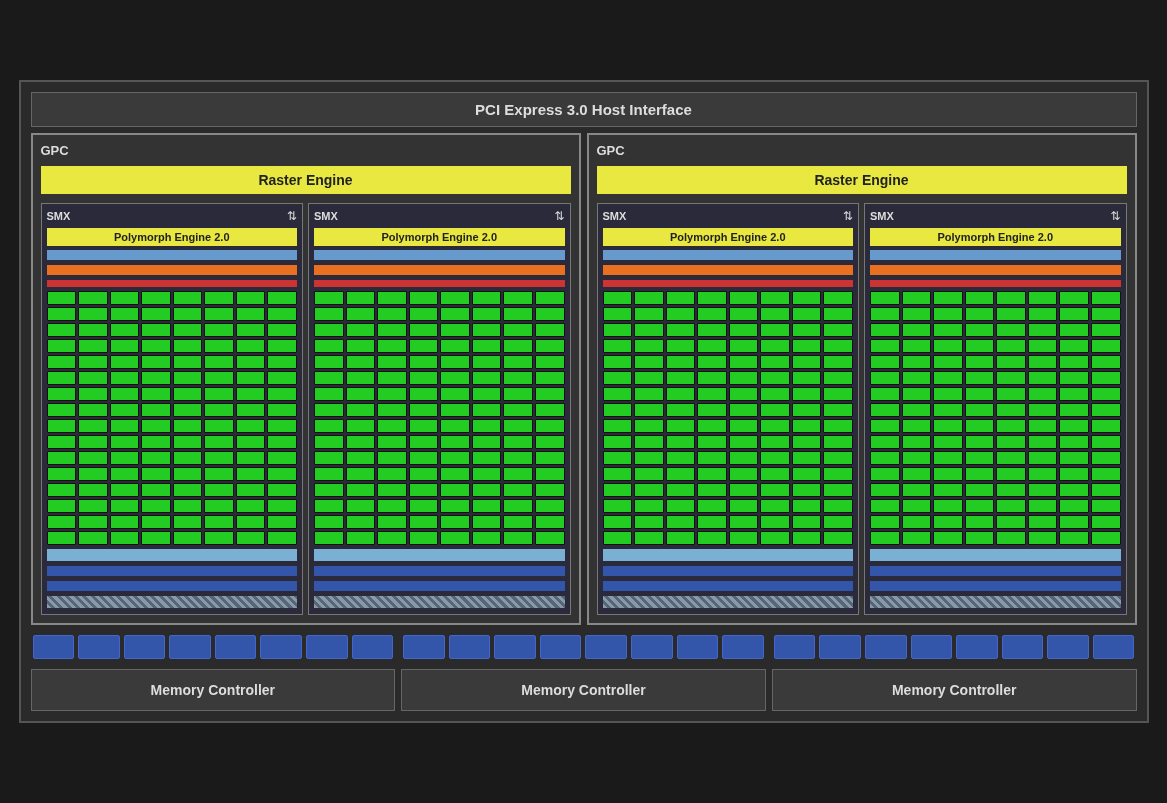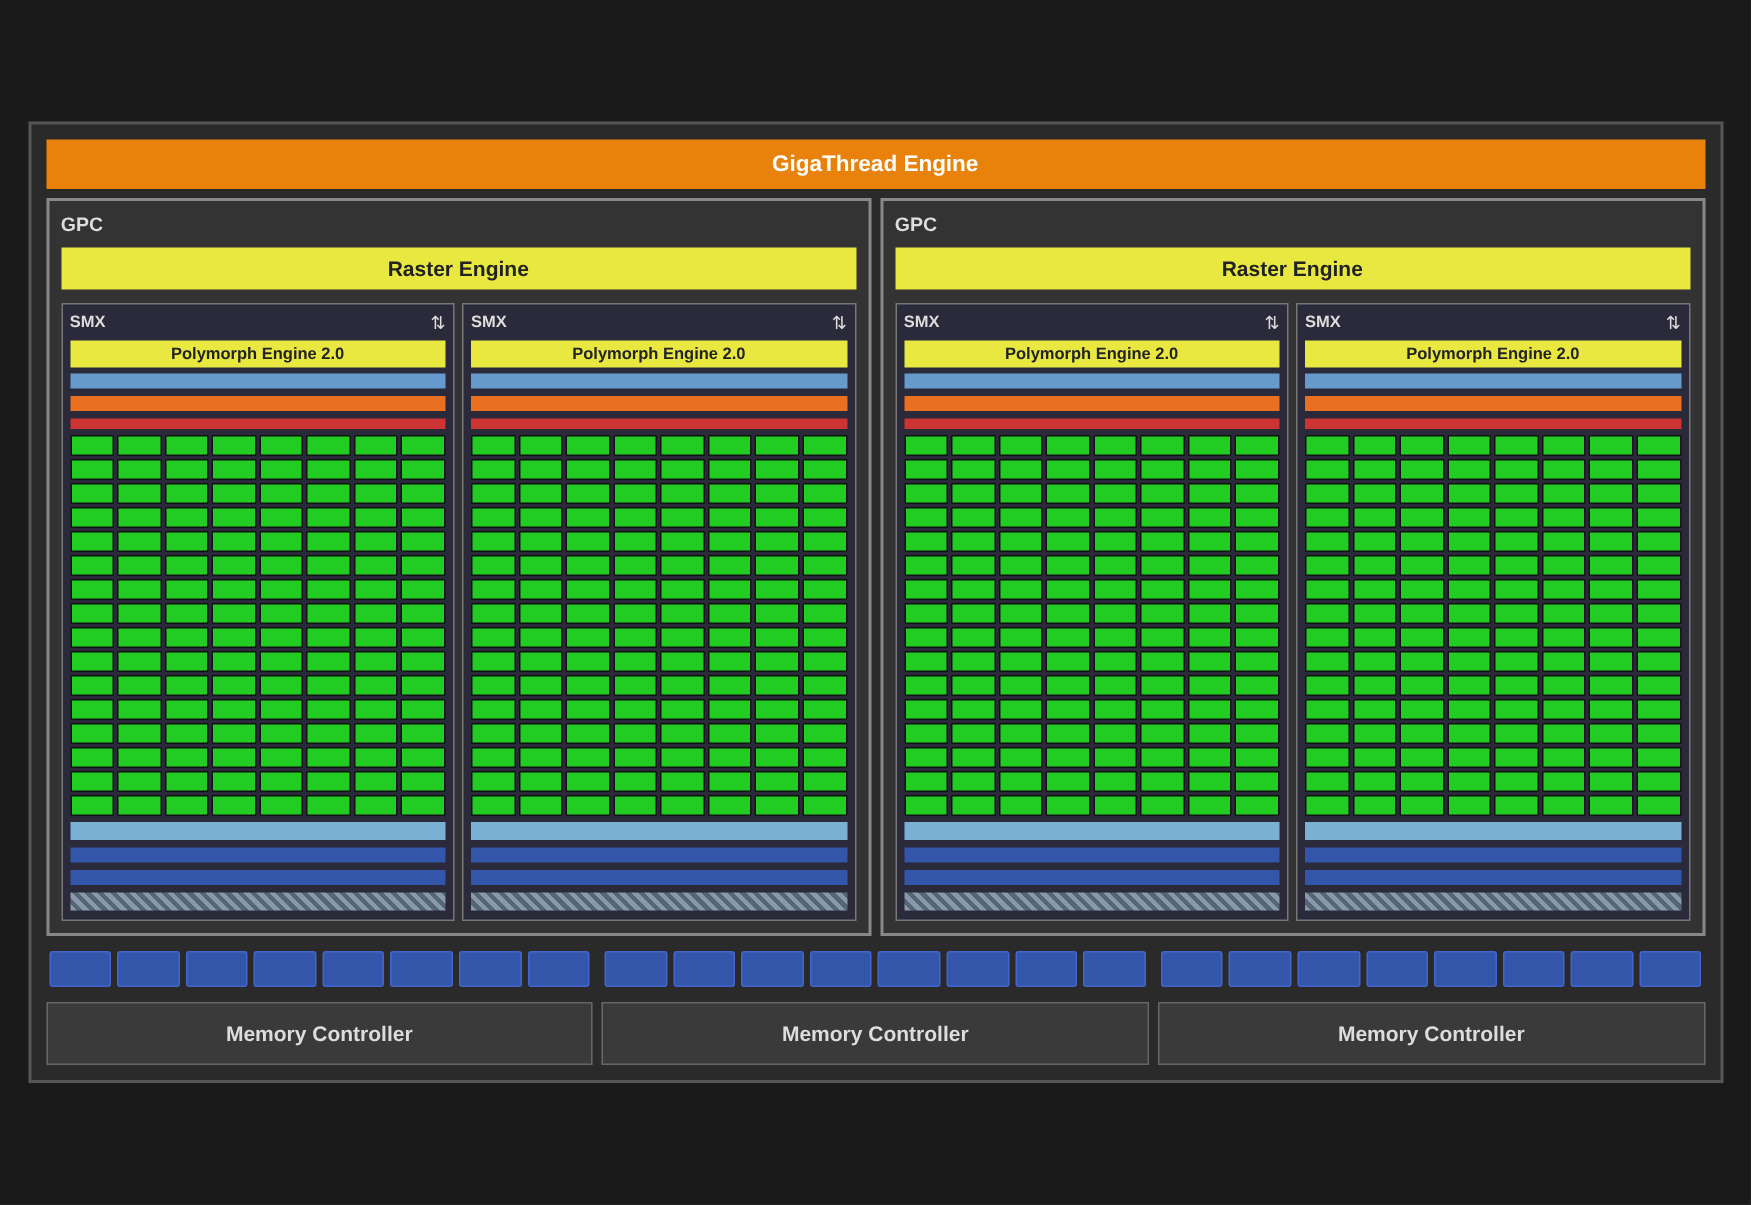--- a/index.html
+++ b/index.html
@@ -181,22 +181,22 @@
       color: #ddd;
       font-size: 14px;
       font-weight: bold;
     }
   </style>
 </head>
 <body>
 
 <div class="diagram">
 
-
-  <div class="giga-bar">GigaThread Engine</div>
+  <div class="pci-bar">PCI Express 3.0 Host Interface</div>
+
 
   <div class="gpc-row">
 
     <div class="gpc-container">
       <div class="gpc-label">GPC</div>
       <div class="raster-engine">Raster Engine</div>
 
       <div class="smx-row">
 
         <div class="smx-unit">

